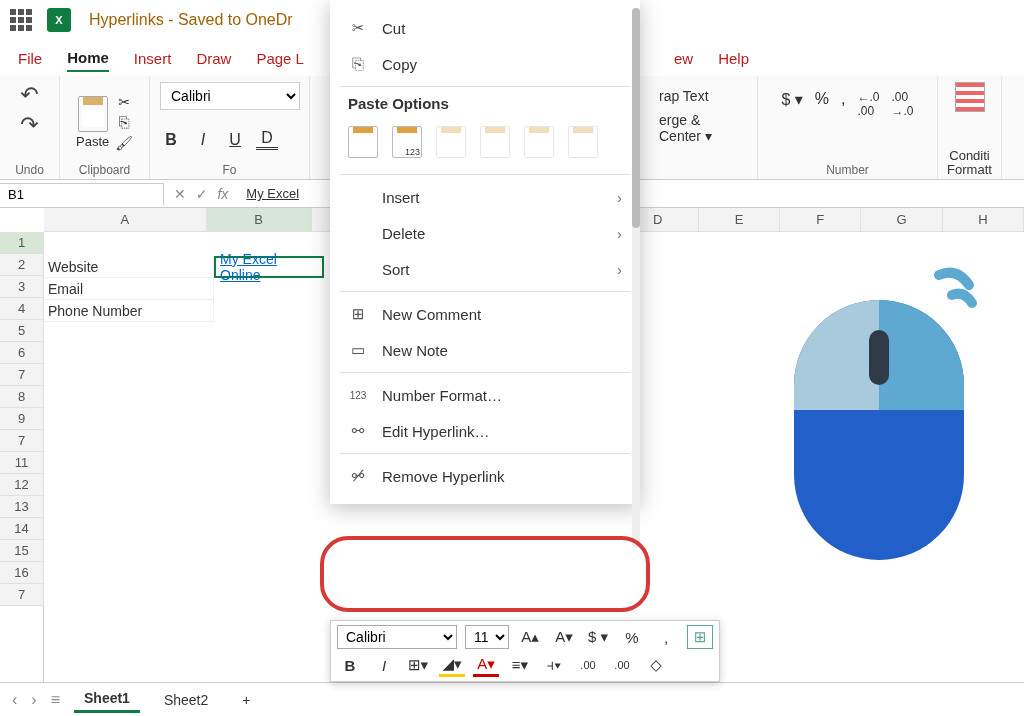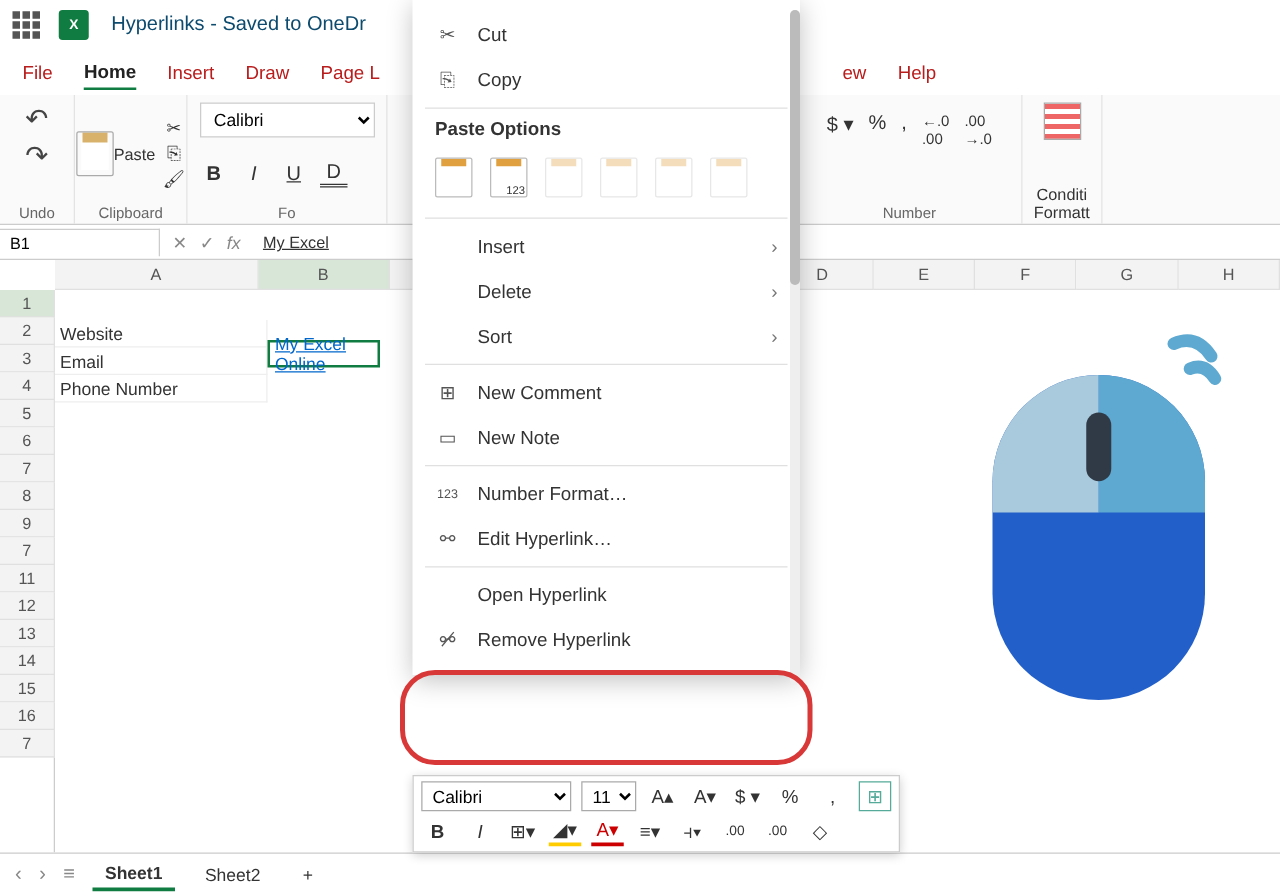--- a/index.html
+++ b/index.html
@@ -3,54 +3,54 @@
 <meta charset="utf-8">
 <style>
 * { margin: 0; padding: 0; box-sizing: border-box; font-family: 'Segoe UI', sans-serif; }
 body { width: 1024px; height: 716px; overflow: hidden; background: #fff; position: relative; font-size: 14px; color: #333; }
 
 
 .title-bar { display: flex; align-items: center; padding: 8px 10px; height: 40px; }
 .app-launcher { width: 22px; height: 22px; display: grid; grid-template-columns: repeat(3,1fr); gap: 2px; margin-right: 15px; }
 .app-launcher i { background: #555; display: block; }
 .excel-icon { width: 24px; height: 24px; background: #107c41; border-radius: 3px; margin-right: 18px; display: flex; align-items: center; justify-content: center; color: #fff; font-weight: bold; font-size: 11px; }
-.doc-title { font-size: 16px; color: #0c4a6e; }
+.doc-title { font-size: 16px; color: #a16207; }
 
 
 .menu-tabs { display: flex; align-items: center; padding: 0 18px; height: 36px; gap: 25px; }
 .menu-tab { font-size: 15px; color: #b91c1c; cursor: pointer; padding: 4px 0; }
 .menu-tab.active { font-weight: 600; border-bottom: 2px solid #107c41; color: #222; }
 
 
 .ribbon { display: flex; border-bottom: 1px solid #ccc; height: 104px; background: #fafafa; }
 .ribbon-group { display: flex; flex-direction: column; align-items: center; justify-content: space-between; padding: 6px 10px 2px; border-right: 1px solid #e3e3e3; }
 .ribbon-group-label { font-size: 12px; color: #666; margin-top: 0; }
 .rg-row { display: flex; align-items: center; gap: 6px; flex-grow: 1; }
 .rg-col { display: flex; flex-direction: column; align-items: center; gap: 4px; }
 .ico-btn { width: 26px; height: 26px; display: flex; align-items: center; justify-content: center; cursor: pointer; border-radius: 3px; }
 .undo-ico::before { content: "↶"; font-size: 22px; color: #444; }
 .redo-ico::before { content: "↷"; font-size: 22px; color: #444; }
-.paste-block { display:flex; flex-direction: row; align-items:center; }
+.paste-block { display:flex; flex-direction: column; align-items:center; }
 .paste-icon { width: 30px; height: 36px; background: linear-gradient(#d8b26b,#d8b26b) top/20px 8px no-repeat, linear-gradient(#fff,#fff) center/22px 26px no-repeat; border: 1px solid #aaa; border-radius: 2px; }
 .font-select { border: 1px solid #ccc; background: #fff; padding: 4px 6px; font-size: 14px; }
 .font-style-row { display: flex; gap: 10px; align-items:center; margin-top: 6px; }
 .fs-btn { width: 22px; text-align: center; cursor: pointer; font-size: 16px; color: #333; }
 .underline { text-decoration: underline; }
 .doubleunder { border-bottom: 3px double #333; }
 .num-select { border:1px solid #ccc; background:#fff; padding:4px 8px; font-size: 14px; width: 140px; }
 .num-row { display:flex; gap: 12px; margin-top: 8px; font-size: 16px; }
 .right-cut { width: 60px; text-align: center; font-size: 13px; line-height: 14px; }
 
 
 .align-frag { display:flex; flex-direction: column; gap: 8px; justify-content: center; padding: 6px 10px; font-size: 14px; }
 .align-frag span { display: flex; align-items: center; gap: 4px; }
 
 
 .formula-bar { display: flex; align-items: center; height: 28px; border-bottom: 1px solid #ccc; }
-.name-box { width: 128px; border: 1px solid #ccc; border-bottom: none; border-left: none; padding: 3px 8px; font-size: 13px; }
+.name-box { width: 164px; border: 1px solid #ccc; border-bottom: none; border-left: none; padding: 3px 8px; font-size: 13px; }
 .fx-btns { display: flex; gap: 10px; padding: 0 10px; color: #888; }
 .fx-val { padding: 0 8px; font-size: 13px; text-decoration: underline; }
 
 
 .grid-wrap { position: relative; display: flex; height: 450px; }
 .row-headers { width: 44px; border-right: 1px solid #ccc; }
 .col-headers { display: flex; height: 24px; border-bottom: 1px solid #ccc; margin-left: 44px; }
 .col-h, .row-h { display: flex; align-items: center; justify-content: center; background: #f3f3f3; font-size: 13px; color: #555; border-right: 1px solid #e0e0e0; border-bottom: 1px solid #e0e0e0; }
 .col-h { width: 85px; height: 24px; }
 .col-h.first { width: 170px; }
@@ -153,20 +153,31 @@
       <span class="fs-btn" style="font-weight:bold">B</span>
       <span class="fs-btn" style="font-style:italic">I</span>
       <span class="fs-btn underline">U</span>
       <span class="fs-btn doubleunder">D</span>
     </div>
     <div class="ribbon-group-label" style="align-self:center">Fo</div>
   </div>
 
   <div style="flex:0 0 328px"></div>
 
+  <div class="ribbon-group" style="width:120px;border-left:1px solid #e3e3e3">
+    <div class="align-frag">
+      <span>
+          <span>rap Text</span>
+        </span>
+      <span>
+          <span>erge &amp; Center ▾</span>
+        </span>
+    </div>
+    <div class="ribbon-group-label"></div>
+  </div>
 
   <div class="ribbon-group" style="width:180px">
     <div class="num-row">
       <span>$ ▾</span>
       <span>%</span>
       <span>,</span>
       <span style="font-size:12px">←.0<br>.00</span>
       <span style="font-size:12px">.00<br>→.0</span>
     </div>
     <div class="ribbon-group-label">Number</div>
@@ -218,21 +229,21 @@
     <div class="row-h">13</div>
     <div class="row-h">14</div>
     <div class="row-h">15</div>
     <div class="row-h">16</div>
     <div class="row-h">7</div>
   </div>
   <div class="cells">
     <div class="cell" style="left:0;top:0;width:170px">Website</div>
     <div class="cell" style="left:0;top:22px;width:170px">Email</div>
     <div class="cell" style="left:0;top:44px;width:170px">Phone Number</div>
-    <div class="cell active hyperlink" style="left:170px;top:16px;width:90px;justify-content:flex-end">My Excel Online</div>
+    <div class="cell active hyperlink" style="left:170px;top:0;width:110px;justify-content:flex-end">My Excel Online</div>
   </div>
 </div>
 
 <div class="ctx-menu">
   <div class="ctx-item">
       <span class="ic">✂</span>
       <span>Cut</span>
     </div>
   <div class="ctx-item">
       <span class="ic">⎘</span>
@@ -278,24 +289,20 @@
   <div class="ctx-sep"></div>
   <div class="ctx-item">
       <span class="ic" style="font-size:10px">123</span>
       <span>Number Format…</span>
     </div>
   <div class="ctx-item">
       <span class="ic">⚯</span>
       <span>Edit Hyperlink…</span>
     </div>
   <div class="ctx-sep"></div>
-  <div class="ctx-item">
-      <span class="ic"></span>
-      <span>Open Hyperlink</span>
-    </div>
   <div class="ctx-item">
       <span class="ic">⚯̸</span>
       <span>Remove Hyperlink</span>
     </div>
   <div class="ctx-scrollbar">
       <div class="ctx-thumb"></div>
     </div>
 </div>
 
 <div class="ctx-callout"></div>

